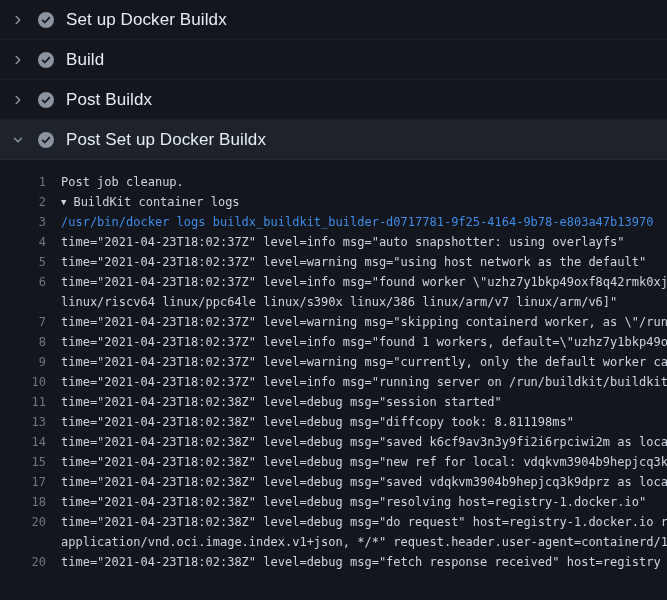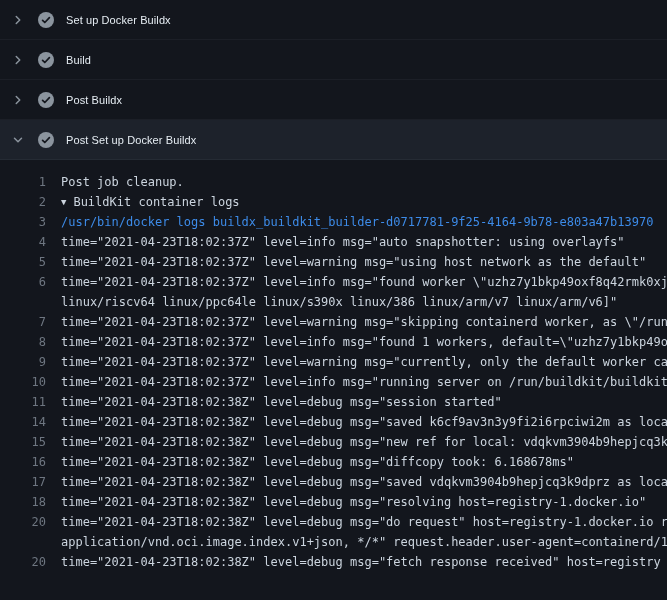--- a/index.html
+++ b/index.html
@@ -12,21 +12,21 @@
   .steps { width: 100%; }
   .step {
     height: 40px; display: flex; align-items: center;
     padding: 0 16px 0 10px; gap: 12px;
     border-bottom: 1px solid rgba(205,217,229,0.05);
     cursor: pointer;
   }
   .step.expanded { background: var(--header-active, #1d222b); }
   .chev { width: 16px; height: 16px; display: flex; align-items: center; justify-content: center; flex: none; }
   .check { width: 16px; height: 16px; display: flex; flex: none; }
-  .step-label { color: #e6edf3; font-size: 11px; letter-spacing: 0.1px; }
+  .step-label { color: #e6edf3; font-size: 17px; letter-spacing: 0.1px; }
 
   .log {
     padding-top: 12px;
     font-family: "DejaVu Sans Mono", "Liberation Mono", monospace;
     font-size: 12px; color: var(--log-text, #ccd5df);
   }
   .row { display: flex; height: 20px; line-height: 20px; white-space: pre; overflow: hidden; }
   .num {
     width: 46px; min-width: 46px; text-align: right;
     color: var(--line-num, #6e7681); cursor: pointer; user-select: none;
@@ -103,22 +103,22 @@
       <div class="row command"><span class="num">3</span><span class="txt">/usr/bin/docker logs buildx_buildkit_builder-d0717781-9f25-4164-9b78-e803a47b13970</span></div>
       <div class="row plain"><span class="num">4</span><span class="txt">time="2021-04-23T18:02:37Z" level=info msg="auto snapshotter: using overlayfs"</span></div>
       <div class="row plain"><span class="num">5</span><span class="txt">time="2021-04-23T18:02:37Z" level=warning msg="using host network as the default"</span></div>
       <div class="row plain"><span class="num">6</span><span class="txt">time="2021-04-23T18:02:37Z" level=info msg="found worker \"uzhz7y1bkp49oxf8q42rmk0xj</span></div>
       <div class="row wrap"><span class="num"></span><span class="txt">linux/riscv64 linux/ppc64le linux/s390x linux/386 linux/arm/v7 linux/arm/v6]"</span></div>
       <div class="row plain"><span class="num">7</span><span class="txt">time="2021-04-23T18:02:37Z" level=warning msg="skipping containerd worker, as \"/run</span></div>
       <div class="row plain"><span class="num">8</span><span class="txt">time="2021-04-23T18:02:37Z" level=info msg="found 1 workers, default=\"uzhz7y1bkp49o</span></div>
       <div class="row plain"><span class="num">9</span><span class="txt">time="2021-04-23T18:02:37Z" level=warning msg="currently, only the default worker ca</span></div>
       <div class="row plain"><span class="num">10</span><span class="txt">time="2021-04-23T18:02:37Z" level=info msg="running server on /run/buildkit/buildkit</span></div>
       <div class="row plain"><span class="num">11</span><span class="txt">time="2021-04-23T18:02:38Z" level=debug msg="session started"</span></div>
+      <div class="row plain"><span class="num">13</span><span class="txt">time="2021-04-23T18:02:38Z" level=debug msg="diffcopy took: 8.811198ms"</span></div>
       <div class="row plain"><span class="num">14</span><span class="txt">time="2021-04-23T18:02:38Z" level=debug msg="saved k6cf9av3n3y9fi2i6rpciwi2m as loca</span></div>
       <div class="row plain"><span class="num">15</span><span class="txt">time="2021-04-23T18:02:38Z" level=debug msg="new ref for local: vdqkvm3904b9hepjcq3k</span></div>
-      <div class="row plain"><span class="num">16</span><span class="txt">time="2021-04-23T18:02:38Z" level=debug msg="diffcopy took: 6.168678ms"</span></div>
       <div class="row plain"><span class="num">17</span><span class="txt">time="2021-04-23T18:02:38Z" level=debug msg="saved vdqkvm3904b9hepjcq3k9dprz as loca</span></div>
       <div class="row plain"><span class="num">18</span><span class="txt">time="2021-04-23T18:02:38Z" level=debug msg="resolving host=registry-1.docker.io"</span></div>
       <div class="row plain"><span class="num">20</span><span class="txt">time="2021-04-23T18:02:38Z" level=debug msg="do request" host=registry-1.docker.io r</span></div>
       <div class="row wrap"><span class="num"></span><span class="txt">application/vnd.oci.image.index.v1+json, */*" request.header.user-agent=containerd/1.4</span></div>
       <div class="row plain"><span class="num">20</span><span class="txt">time="2021-04-23T18:02:38Z" level=debug msg="fetch response received" host=registry</span></div>
     </div>
 </div>
 
 </body></html>

